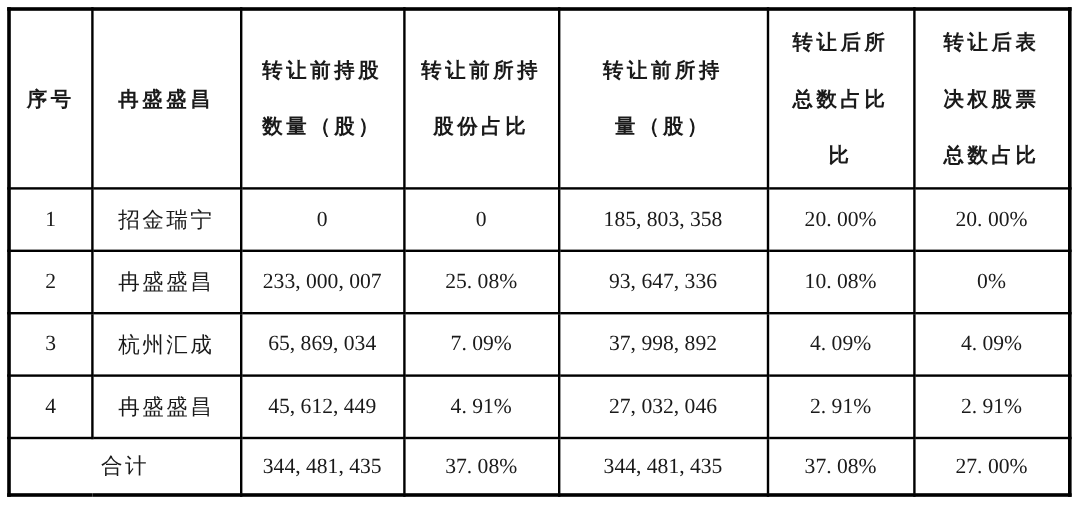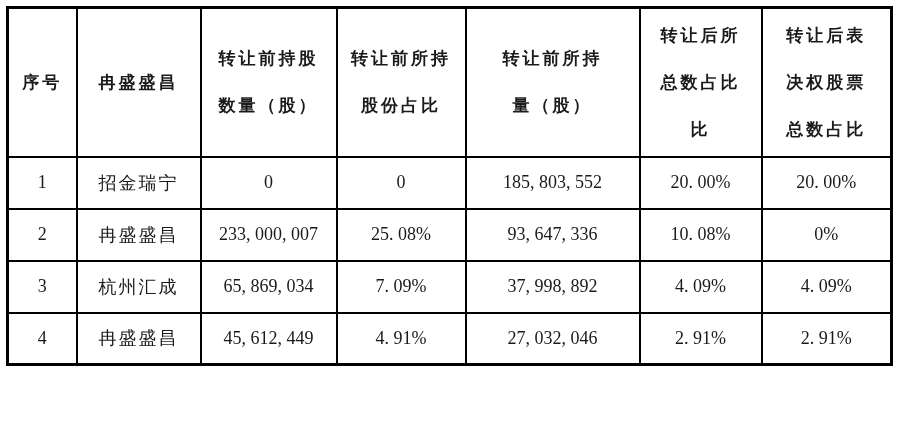--- a/index.html
+++ b/index.html
@@ -101,21 +101,21 @@
           <div class="hline">总数占比</div>
         </th>
       </tr>
     </thead>
     <tbody>
       <tr class="data-row">
         <td>1</td>
         <td class="name-cell">招金瑞宁</td>
         <td>0</td>
         <td>0</td>
-        <td>185, 803, 552</td>
+        <td>185, 803, 358</td>
         <td>20. 00%</td>
         <td>20. 00%</td>
       </tr>
       <tr class="data-row">
         <td>2</td>
         <td class="name-cell">冉盛盛昌</td>
         <td>233, 000, 007</td>
         <td>25. 08%</td>
         <td>93, 647, 336</td>
         <td>10. 08%</td>
@@ -132,15 +132,23 @@
       </tr>
       <tr class="data-row">
         <td>4</td>
         <td class="name-cell">冉盛盛昌</td>
         <td>45, 612, 449</td>
         <td>4. 91%</td>
         <td>27, 032, 046</td>
         <td>2. 91%</td>
         <td>2. 91%</td>
       </tr>
+      <tr class="total-row">
+        <td class="total-label-cell" colspan="2">合计</td>
+        <td>344, 481, 435</td>
+        <td>37. 08%</td>
+        <td>344, 481, 435</td>
+        <td>37. 08%</td>
+        <td>27. 00%</td>
+      </tr>
     </tbody>
   </table>
 </div>
 
 </body></html>

